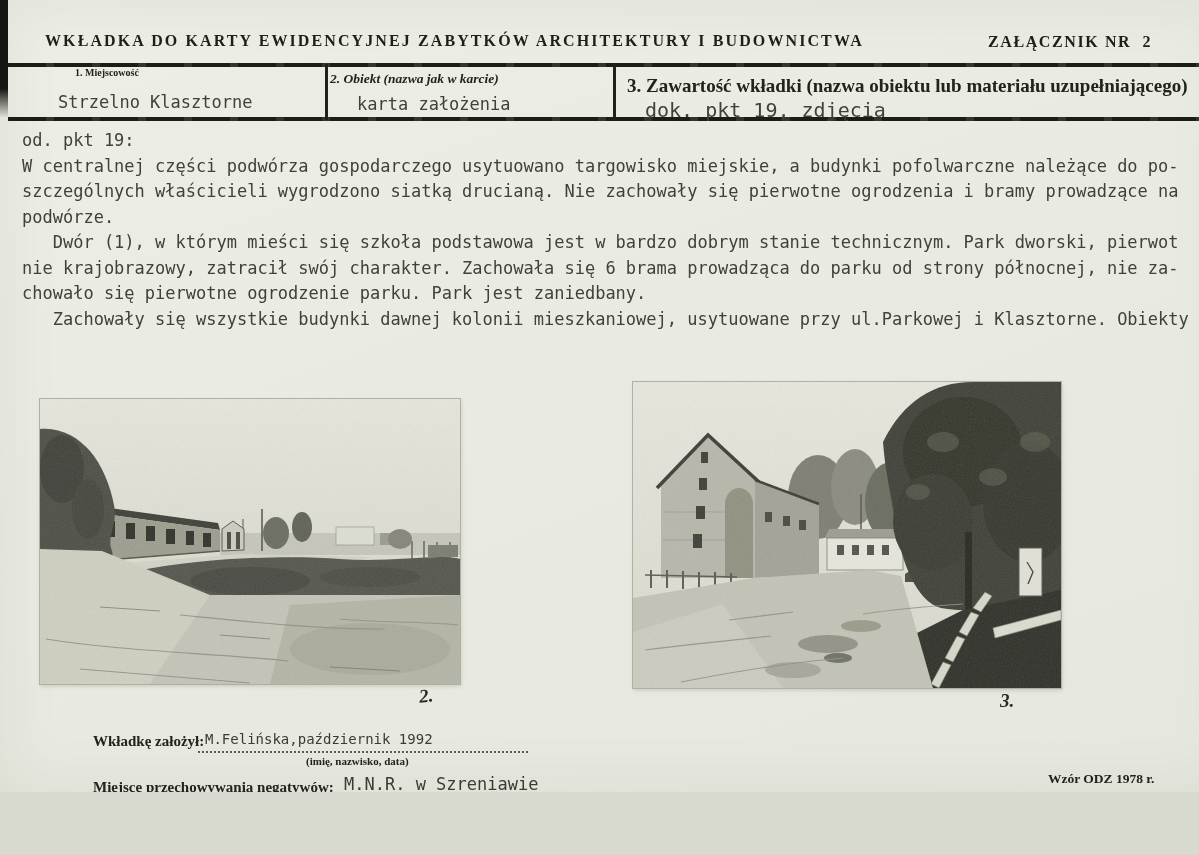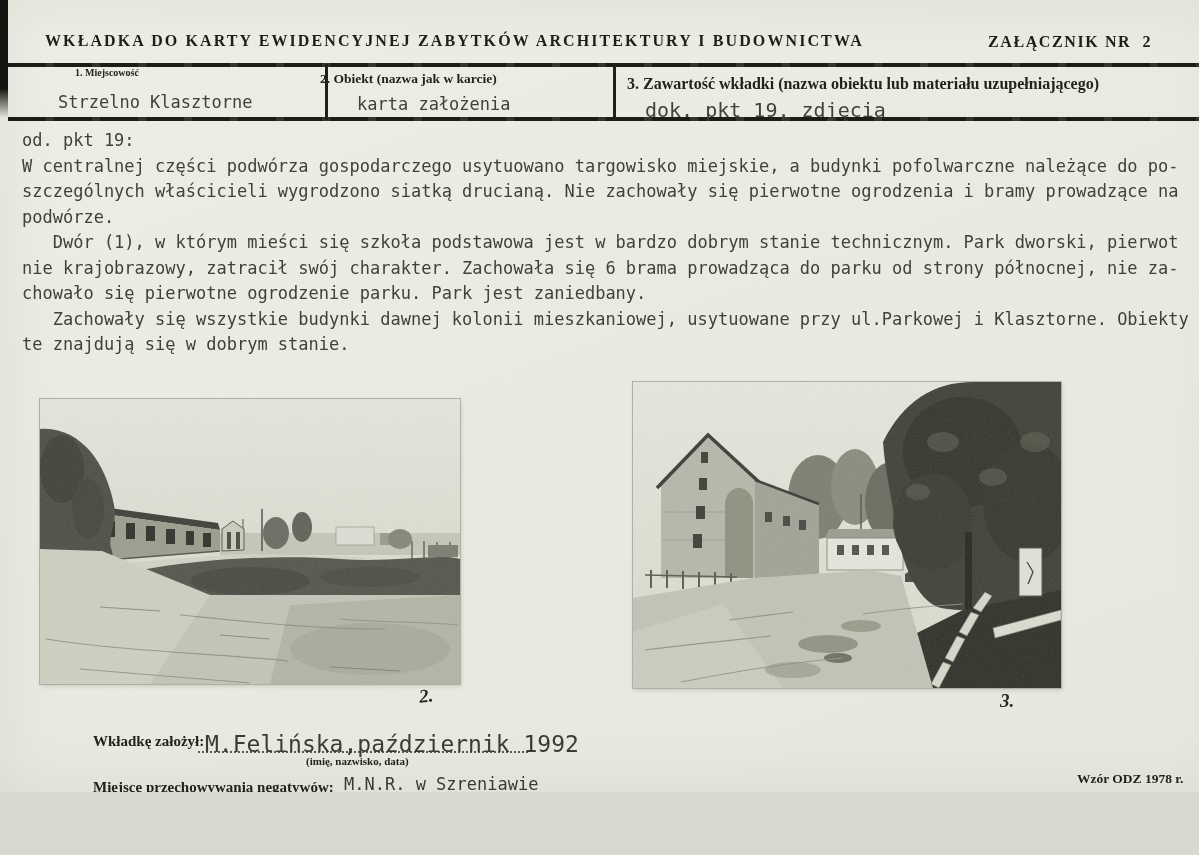--- a/index.html
+++ b/index.html
@@ -35,36 +35,35 @@
   <div class="abs title" style="left:988px;top:33px;letter-spacing:1.6px;">ZAŁĄCZNIK NR  2</div>
 
   <div class="abs rule-heavy" style="left:8px;top:63px;width:1191px;height:4px;"></div>
   <div class="abs rule-heavy" style="left:8px;top:117px;width:1191px;height:4px;"></div>
   <div class="abs rule" style="left:325px;top:64px;width:3px;height:56px;"></div>
   <div class="abs rule" style="left:613px;top:64px;width:3px;height:56px;"></div>
 
   <div class="abs serifb" style="left:60px;top:67px;font-size:10px;margin-left:15px;">1. Miejscowość</div>
   <div class="abs mono" style="left:58px;top:92px;font-size:17px;">Strzelno Klasztorne</div>
 
-  <div class="abs serifb" style="left:320px;top:71px;font-size:13.5px;">2. Obiekt (nazwa jak w karcie)</div>
+  <div class="abs serifb" style="left:330px;top:71px;font-size:13.5px;font-style:italic;">2. Obiekt (nazwa jak w karcie)</div>
   <div class="abs mono" style="left:357px;top:94px;font-size:17px;">karta założenia</div>
 
-  <div class="abs serifb" style="left:627px;top:75px;font-size:16px;">3. Zawartość wkładki (nazwa obiektu lub materiału uzupełniającego)</div>
+  <div class="abs serifb" style="left:627px;top:75px;font-size:19px;">3. Zawartość wkładki (nazwa obiektu lub materiału uzupełniającego)</div>
   <div class="abs mono" style="left:645px;top:98px;font-size:20px;">dok. pkt 19, zdjęcia</div>
 
   <div class="abs" style="left:22px;top:128px;width:1177px;">
     <div class="mono bodyline">od. pkt 19:</div>
     <div class="mono bodyline">W centralnej części podwórza gospodarczego usytuowano targowisko miejskie, a budynki pofolwarczne należące do po-</div>
     <div class="mono bodyline">szczególnych właścicieli wygrodzono siatką drucianą. Nie zachowały się pierwotne ogrodzenia i bramy prowadzące na</div>
     <div class="mono bodyline">podwórze.</div>
     <div class="mono bodyline">   Dwór (1), w którym mieści się szkoła podstawowa jest w bardzo dobrym stanie technicznym. Park dworski, pierwot</div>
     <div class="mono bodyline">nie krajobrazowy, zatracił swój charakter. Zachowała się 6 brama prowadząca do parku od strony północnej, nie za-</div>
     <div class="mono bodyline">chowało się pierwotne ogrodzenie parku. Park jest zaniedbany.</div>
     <div class="mono bodyline">   Zachowały się wszystkie budynki dawnej kolonii mieszkaniowej, usytuowane przy ul.Parkowej i Klasztorne. Obiekty</div>
-    <div class="mono bodyline">te znajdują się w dobrym stanie.</div>
   </div>
 
   <div class="abs photo" style="left:40px;top:399px;width:420px;height:285px;">
     <svg width="420" height="285" viewBox="0 0 420 285" xmlns="http://www.w3.org/2000/svg">
       <defs>
         <linearGradient id="p1sky" x1="0" y1="0" x2="0" y2="1">
           <stop offset="0" stop-color="#e7e7dd"></stop>
             <stop offset=".6" stop-color="#dddcd0"></stop>
             <stop offset="1" stop-color="#d2d2c5"></stop>
         </linearGradient>
@@ -238,23 +237,23 @@
         <path d="M230,232 C270,226 300,224 330,222"></path>
         <path d="M96,238 L160,230"></path>
       </g>
       <rect width="428" height="306" filter="url(#p2g)" opacity=".16"></rect>
     </svg>
   </div>
   <div class="abs caption" style="left:1000px;top:690px;">3.</div>
 
   <div class="abs serifb" style="left:93px;top:733px;font-size:15px;">Wkładkę założył:</div>
   <div class="abs dotline" style="left:198px;top:751px;width:330px;"></div>
-  <div class="abs mono" style="left:205px;top:731px;font-size:23px;color:#3b3b34;">M.Felińska,październik 1992</div>
+  <div class="abs mono" style="left:205px;top:731px;font-size:14px;color:#3b3b34;">M.Felińska,październik 1992</div>
   <div class="abs serifb" style="left:306px;top:755px;font-size:11px;">(imię, nazwisko, data)</div>
 
   <div class="abs serifb" style="left:93px;top:779px;font-size:15px;">Miejsce przechowywania negatywów:</div>
   <div class="abs dotline" style="left:330px;top:796px;width:215px;"></div>
   <div class="abs mono" style="left:344px;top:774px;font-size:17px;color:#3b3b34;">M.N.R. w Szreniawie</div>
 
-  <div class="abs serifb" style="left:1048px;top:771px;font-size:13.5px;font-weight:600;margin-left:29px;">Wzór ODZ 1978 r.</div>
+  <div class="abs serifb" style="left:1048px;top:771px;font-size:13.5px;font-weight:600;">Wzór ODZ 1978 r.</div>
   <div class="abs serifb smallprint" style="left:11px;top:810px;">Zam. 3189 WA/Pń — PZGK 21448/1/88 — 15.000</div>
 
 </div>
 
 </body></html>

